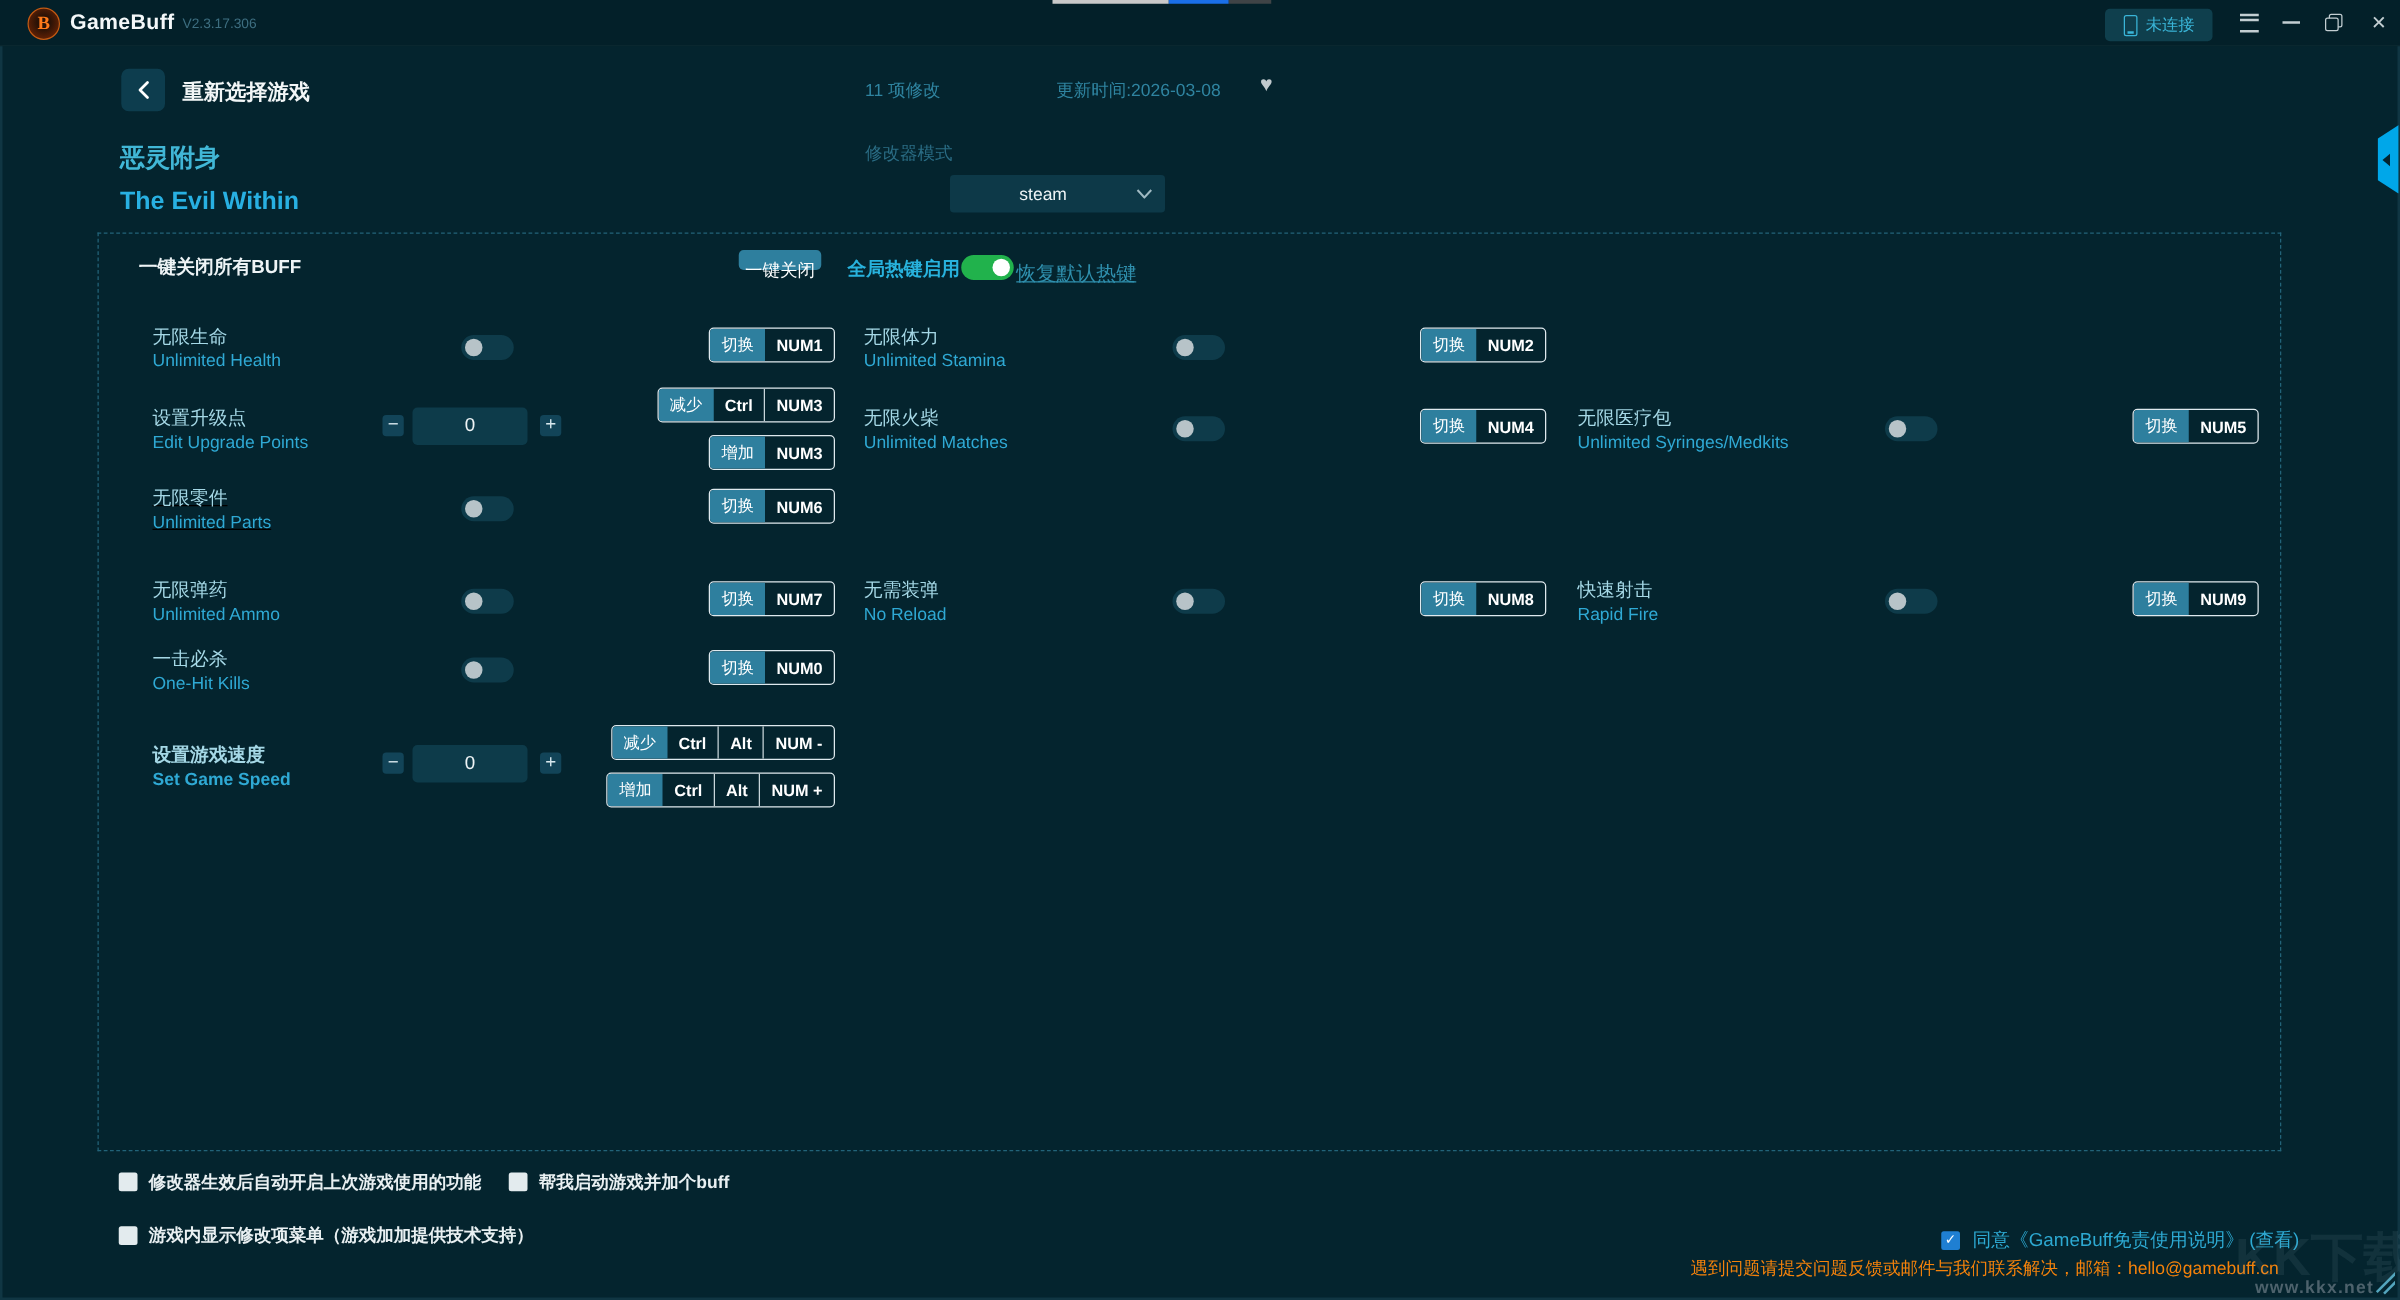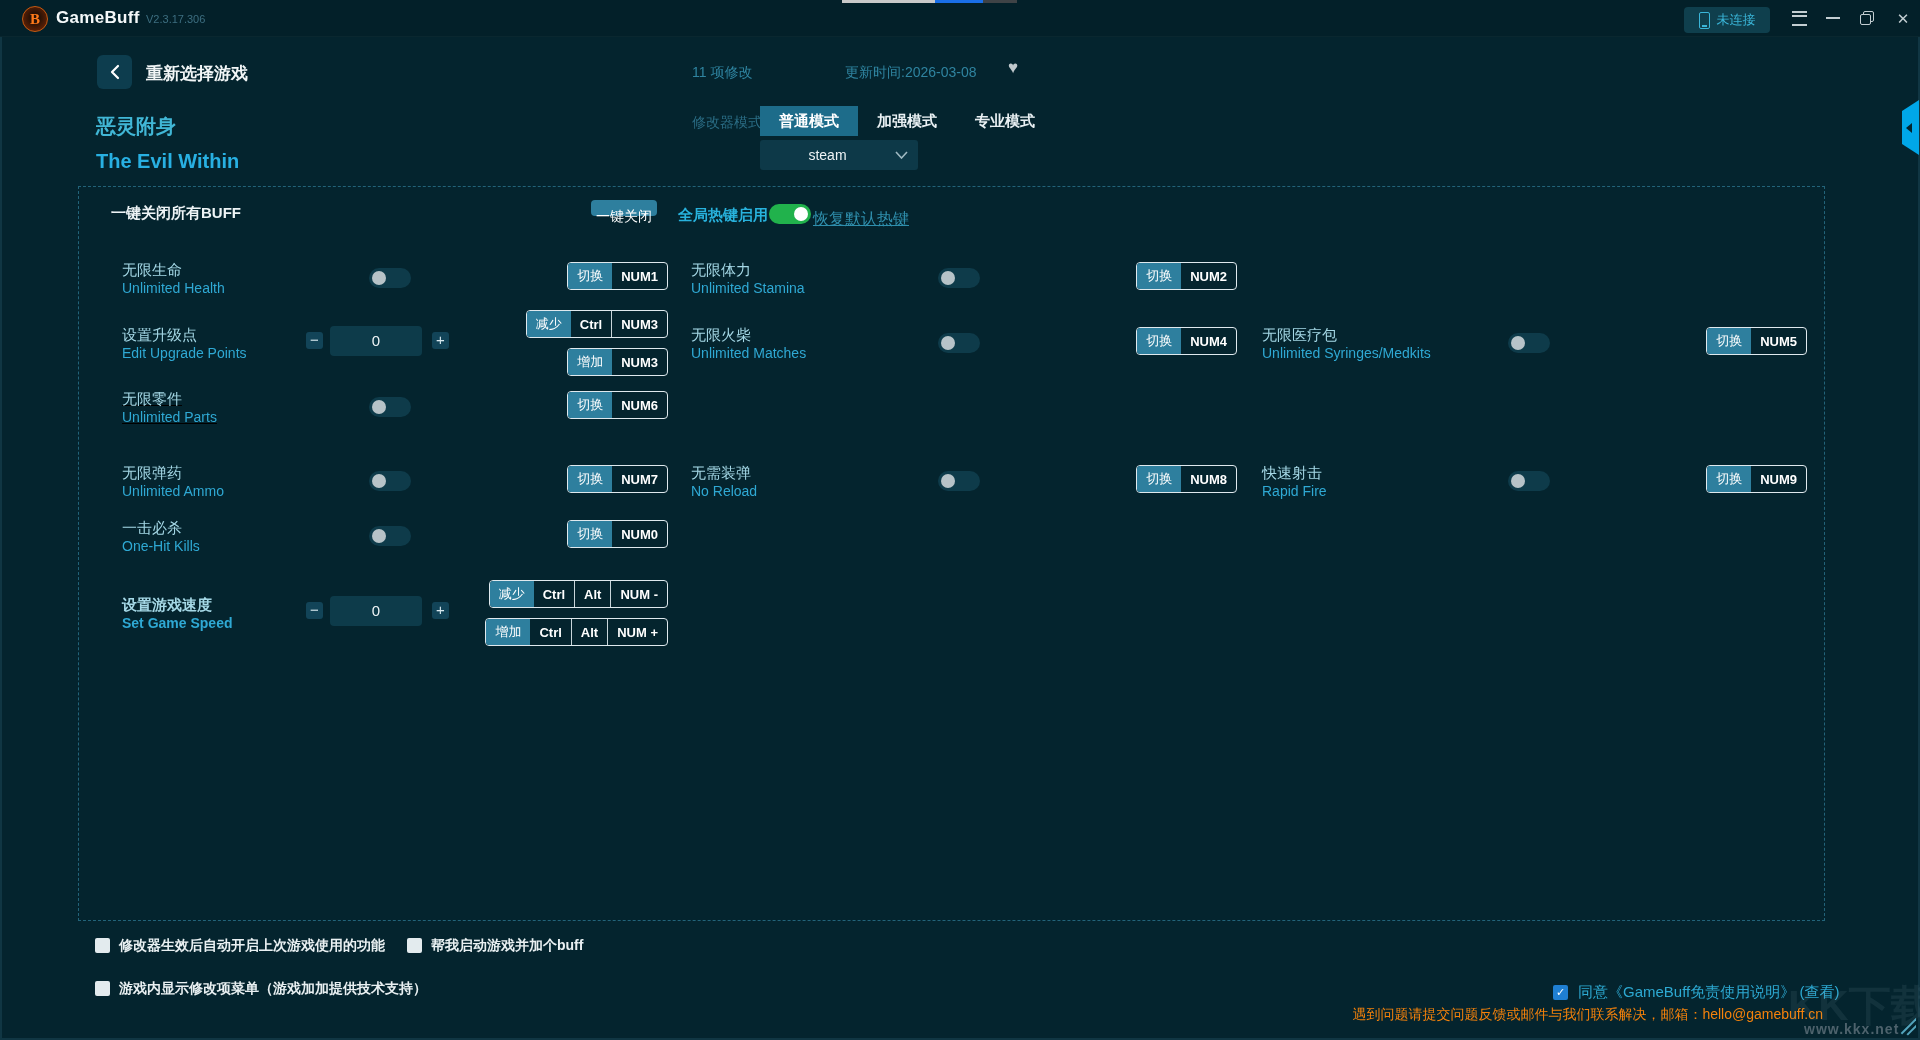--- a/index.html
+++ b/index.html
@@ -38,21 +38,21 @@
   .page-title{position:absolute;left:146px;top:62px;color:#f2f6f7;font-size:17px;font-weight:bold;}
   .meta{position:absolute;top:64px;color:#2f84a0;font-size:14px;}
   .heart{position:absolute;left:1008px;top:58px;color:#c0c9cd;font-size:17px;cursor:pointer;}
   .game-zh{position:absolute;left:96px;top:113px;color:#41b7d6;font-size:20px;font-weight:bold;}
   .game-en{position:absolute;left:96px;top:150px;color:#28b0e2;font-size:20px;font-weight:bold;}
 
   .dim-label{color:#2a6c84;font-size:14px;}
   .tabs{position:absolute;left:760px;top:106px;display:flex;align-items:center;height:30px;}
   .tab{color:#e9f0f3;font-size:15px;font-weight:bold;padding:0 19px;height:30px;line-height:30px;cursor:pointer;}
   .tab.active{background:#1d6c8a;color:#fff;}
-  .dropdown{position:absolute;left:760px;top:140px;width:158px;height:30px;background:#0d3948;border-radius:3px;
+  .dropdown{position:absolute;left:760px;top:140px;width:172px;height:30px;background:#0d3948;border-radius:3px;
             display:flex;align-items:center;cursor:pointer;}
   .dropdown .val{flex:1;text-align:center;color:#eef4f6;font-size:14px;}
   .dropdown svg{margin-right:10px;}
 
   
   .panel{position:absolute;left:78px;top:186px;width:1745px;height:733px;border:1px dashed #226379;}
   .panel-h-label{position:absolute;left:111px;top:204px;color:#eef4f6;font-size:15px;font-weight:bold;}
   .btn-teal{background:#2e7f9e;color:#fff;border-radius:4px;text-align:center;cursor:pointer;}
   .close-all{position:absolute;left:591px;top:200px;width:66px;height:16px;font-size:14px;line-height:32px;}
   .ghk-label{position:absolute;left:678px;top:206px;color:#28b2dd;font-size:15px;font-weight:bold;}
@@ -132,25 +132,20 @@
   </div>
   <div class="page-title">重新选择游戏</div>
   <div class="meta" style="left:692px;">11 项修改</div>
   <div class="meta" style="left:845px;">更新时间:2026-03-08</div>
   <div class="heart">♥</div>
 
   <div class="game-zh">恶灵附身</div>
   <div class="game-en">The Evil Within</div>
 
   <div class="abs dim-label" style="left:692px;top:114px;">修改器模式</div>
-  <div class="tabs" id="mode-tabs">
-      <span class="tab active">普通模式</span>
-      <span class="tab">加强模式</span>
-      <span class="tab">专业模式</span>
-    </div>
 
   <div class="abs dim-label" style="left:720px;top:148px;margin-left:44px;">选择平台:</div>
   <div class="dropdown">
     <span class="val">steam</span>
     <svg width="13" height="8" viewBox="0 0 13 8">
       <polyline points="1,1 6.5,7 12,1" fill="none" stroke="#9fb9c2" stroke-width="1.6"></polyline>
     </svg>
   </div>
 
   <div class="panel"></div>

